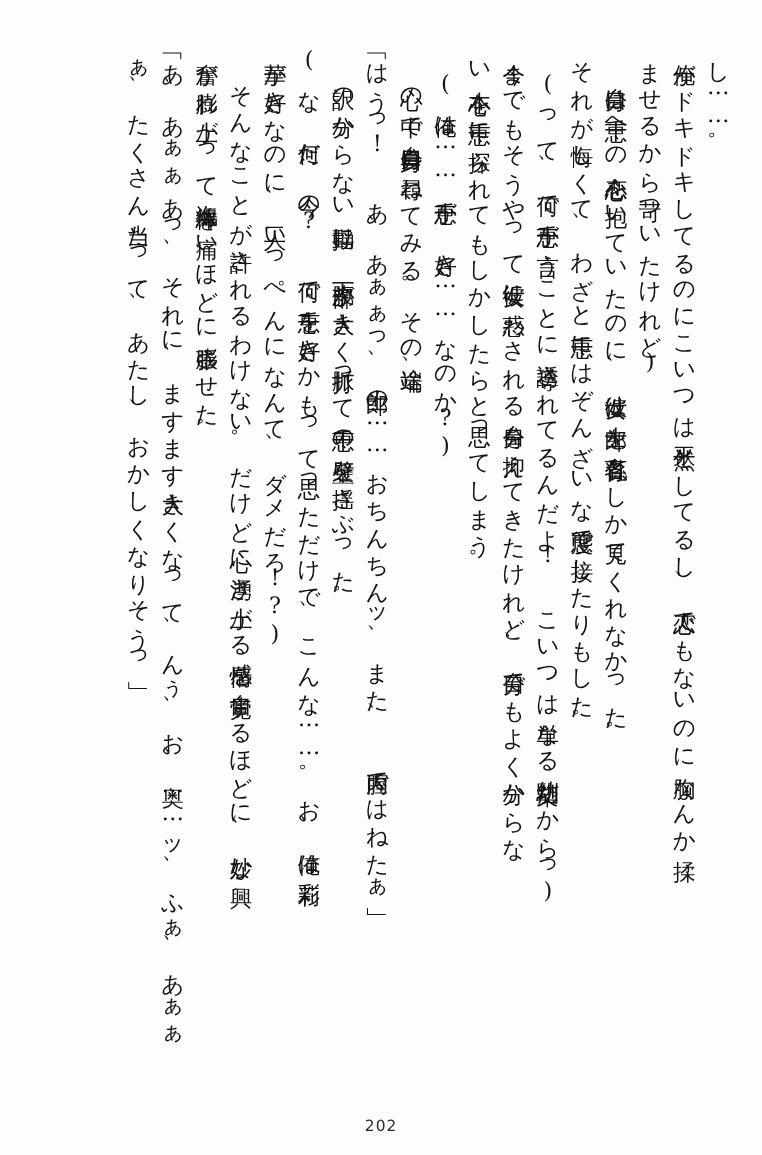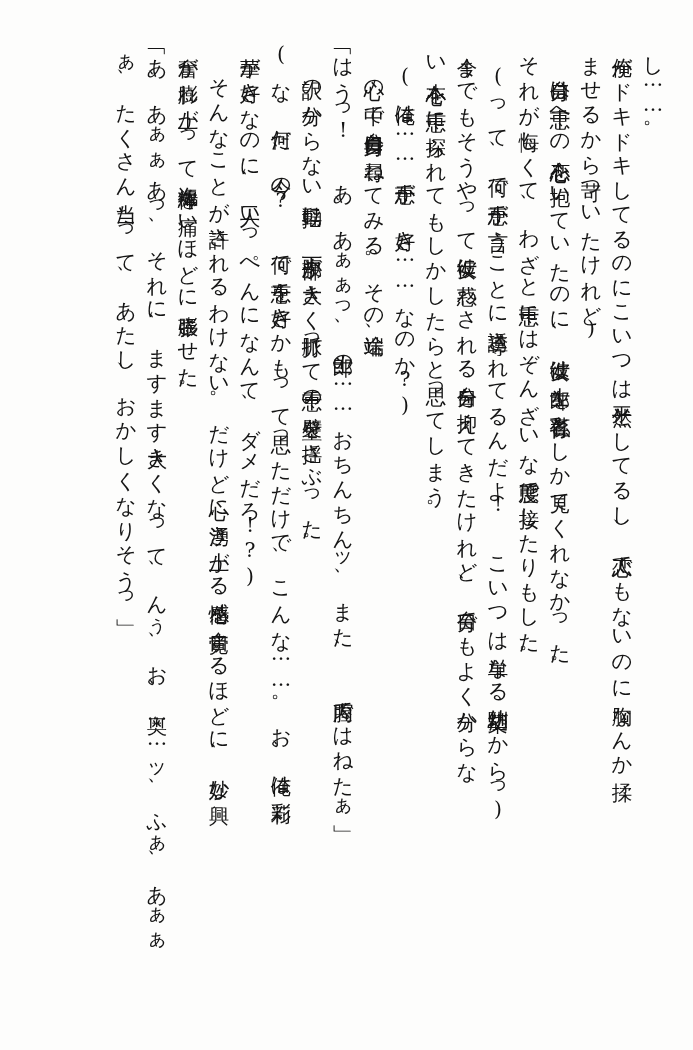--- a/index.html
+++ b/index.html
@@ -81,14 +81,15 @@
       <div class="vline">「はうっ! あ、あぁぁっ、士郎の……おちんちんッ、また、 膣内ではねたぁ」</div>
       <div class="vline indent">訳の分からない動揺に、下腹部が大きく脈打って千恵の襞壁を揺さぶった。</div>
       <div class="vline">(な、何だ、今の? 何で千恵を好きかもって思っただけで、こんな……。お、俺は彩莉</div>
       <div class="vline">華が好きなのに、二人いっぺんになんて、ダメだろ!?)</div>
       <div class="vline indent">そんなことが許されるわけない。だけど心に湧き上がる感情を自覚するほどに、妙な興</div>
       <div class="vline">奮が膨れ上がって海綿体を痛いほどに膨張させた。</div>
       <div class="vline">「あ、あぁぁあっ、それに、ますます大きくなって、んぅ、お、奥……ッ、ふぁ、あぁぁ</div>
       <div class="vline">ぁ、たくさん当たって、あたし、おかしくなりそうっ」</div>
     </div>
 
+  <div class="page-number">202</div>
 
 </div>
 
 </body></html>

